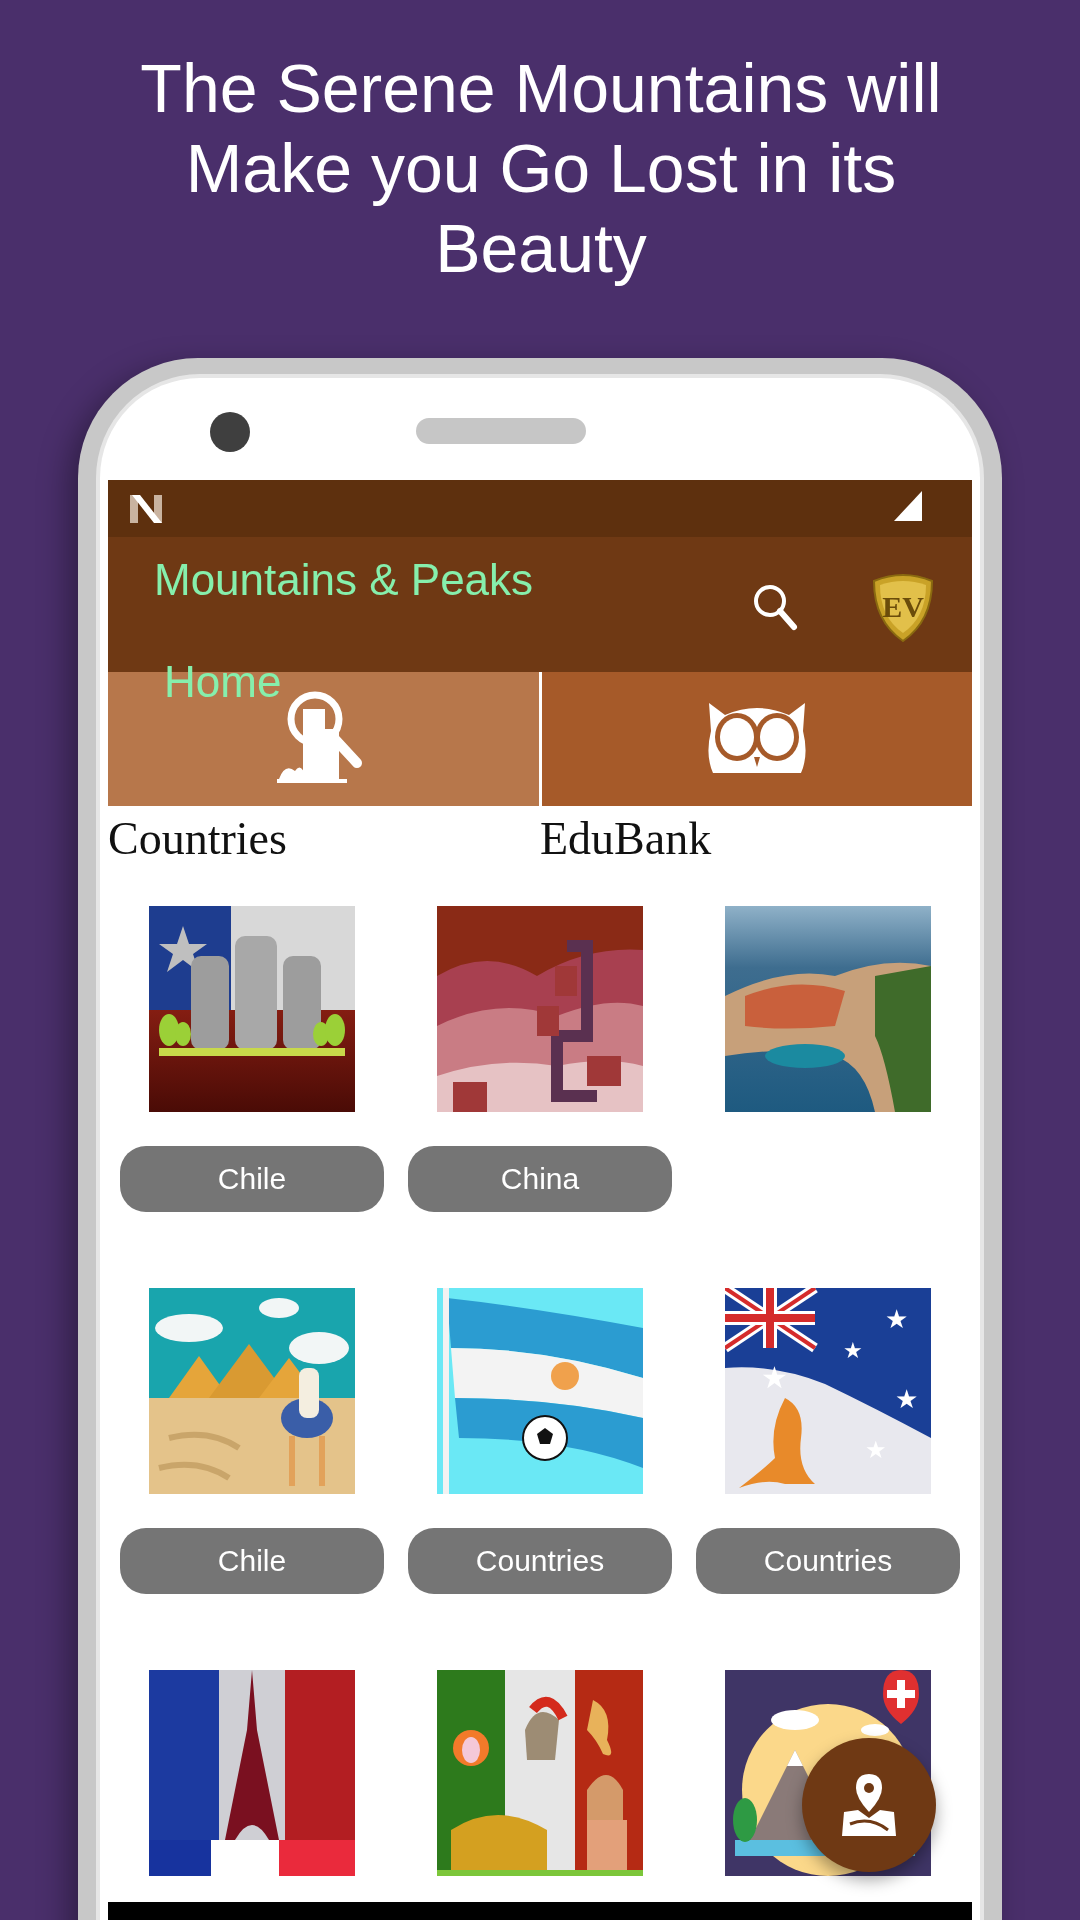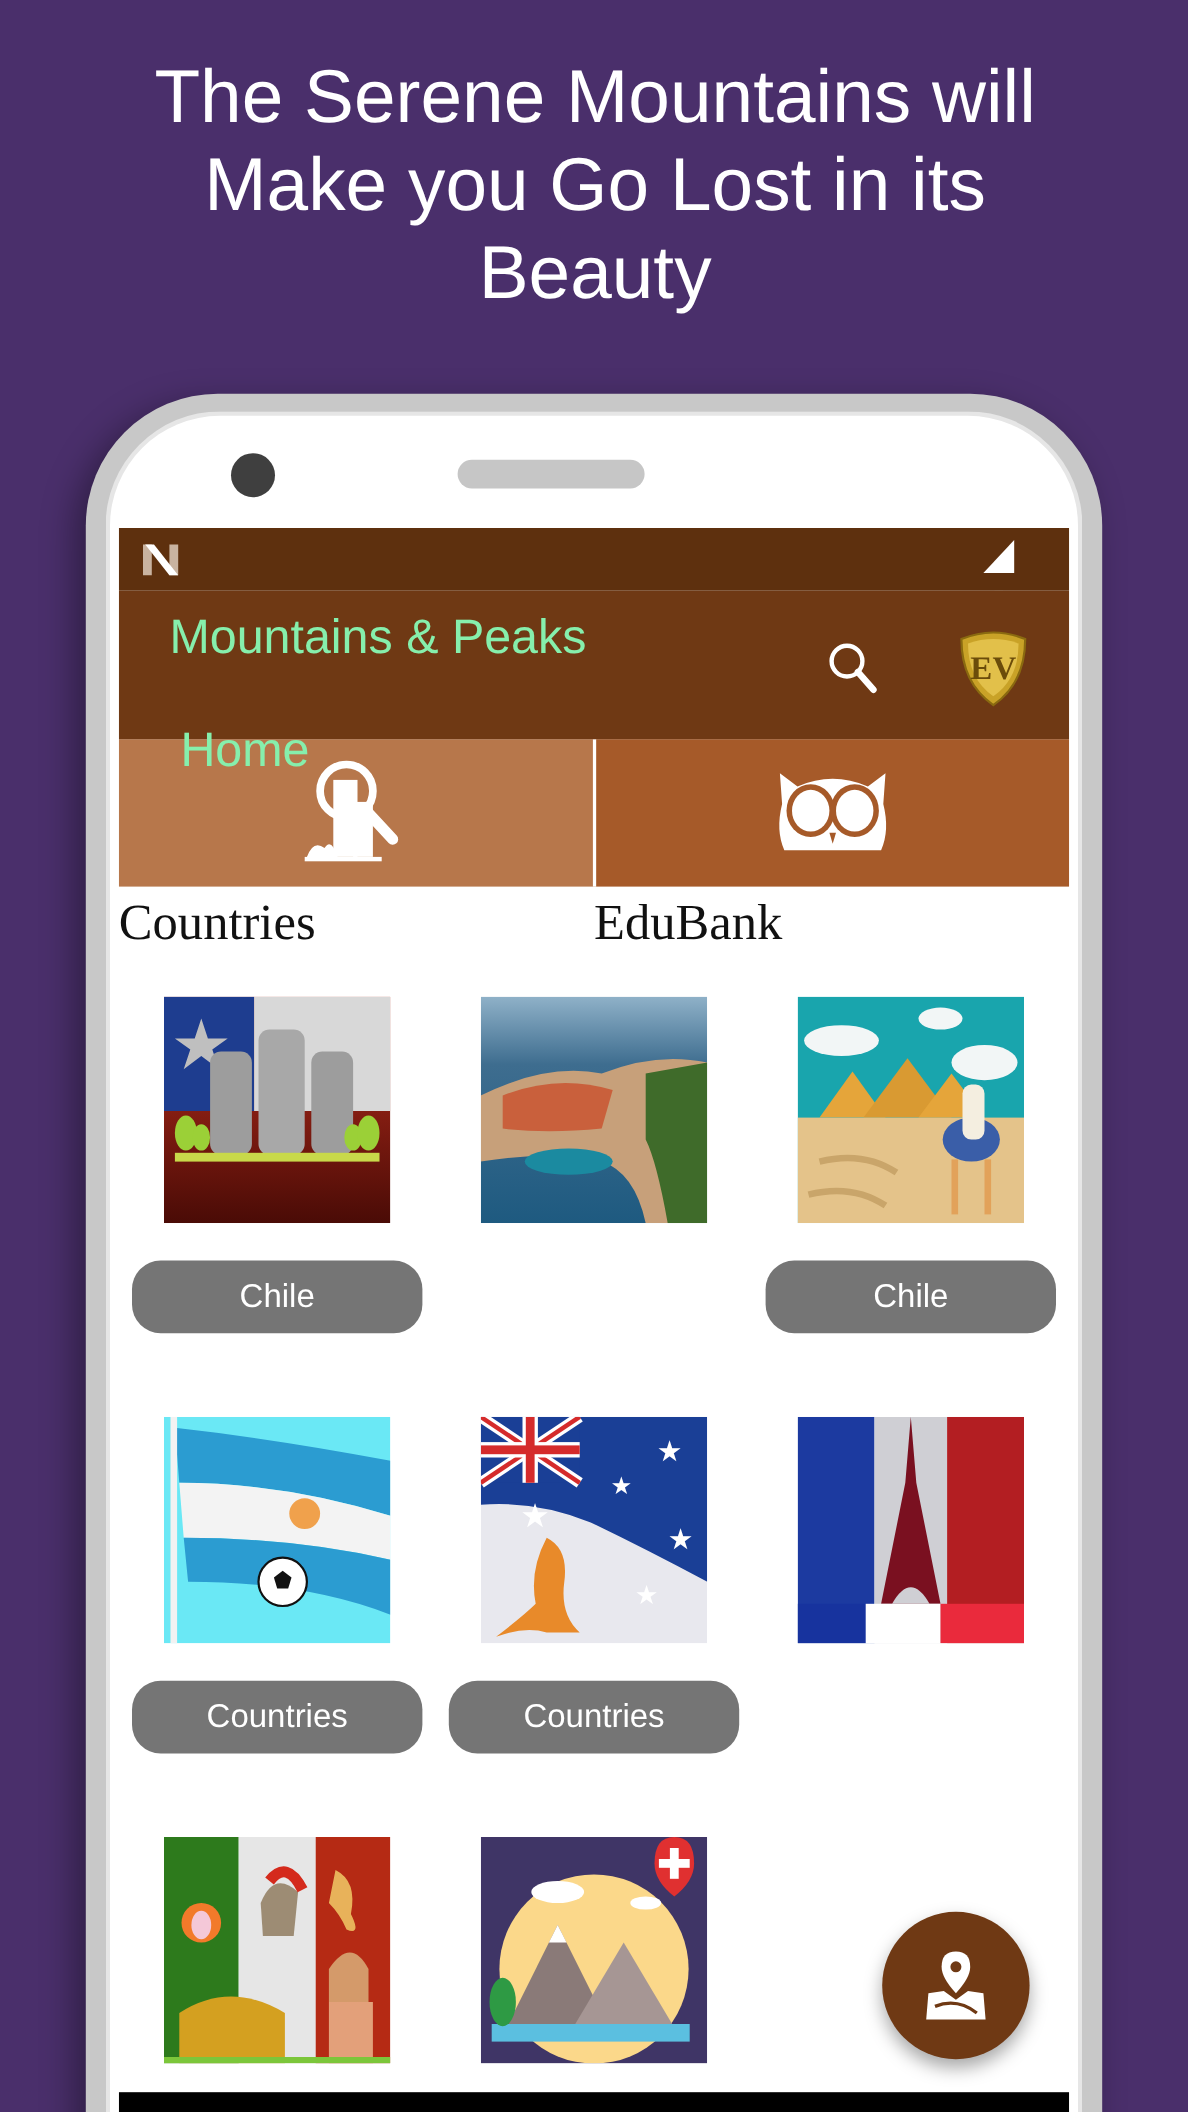--- a/index.html
+++ b/index.html
@@ -189,20 +189,36 @@
           <ellipse cx="20" cy="124" rx="10" ry="16" fill="#9bd037"></ellipse>
           <ellipse cx="34" cy="128" rx="8" ry="12" fill="#9bd037"></ellipse>
           <ellipse cx="172" cy="128" rx="8" ry="12" fill="#9bd037"></ellipse>
           <ellipse cx="186" cy="124" rx="10" ry="16" fill="#9bd037"></ellipse>
           <rect x="10" y="142" width="186" height="8" fill="#c8d94a"></rect>
         </svg>
       </div>
       <button class="country-btn">Chile</button>
     </div>
 
+    <div class="cell">
+      <div class="thumb">
+        <svg width="206" height="206" viewBox="0 0 206 206">
+          <rect width="206" height="206" fill="#8a2a16"></rect>
+          <path d="M0,70 Q50,40 100,70 Q150,40 206,44 L206,206 L0,206 Z" fill="#a84050"></path>
+          <path d="M0,120 Q60,90 120,110 Q170,90 206,100 L206,206 L0,206 Z" fill="#c97c84"></path>
+          <path d="M0,170 Q60,150 120,160 Q170,150 206,160 L206,206 L0,206 Z" fill="#e6c2c4"></path>
+          <path d="M130,40 L150,40 L150,130 L120,130 L120,190 L160,190" fill="none" stroke="#5a3050" stroke-width="12"></path>
+          <rect x="118" y="60" width="22" height="30" fill="#a03838"></rect>
+          <rect x="100" y="100" width="22" height="30" fill="#a03838"></rect>
+          <rect x="150" y="150" width="34" height="30" fill="#a03838"></rect>
+          <rect x="16" y="176" width="34" height="30" fill="#a03838"></rect>
+        </svg>
+      </div>
+      <button class="country-btn">China</button>
+    </div>
 
     <div class="cell">
       <div class="thumb">
         <svg width="206" height="206" viewBox="0 0 206 206">
           <defs>
               <linearGradient id="sea" x1="0" y1="0" x2="0" y2="1">
                 <stop offset="0" stop-color="#8fb1c8"></stop>
                 <stop offset="0.3" stop-color="#3e6d8f"></stop>
                 <stop offset="1" stop-color="#1e5a80"></stop>
               </linearGradient>

